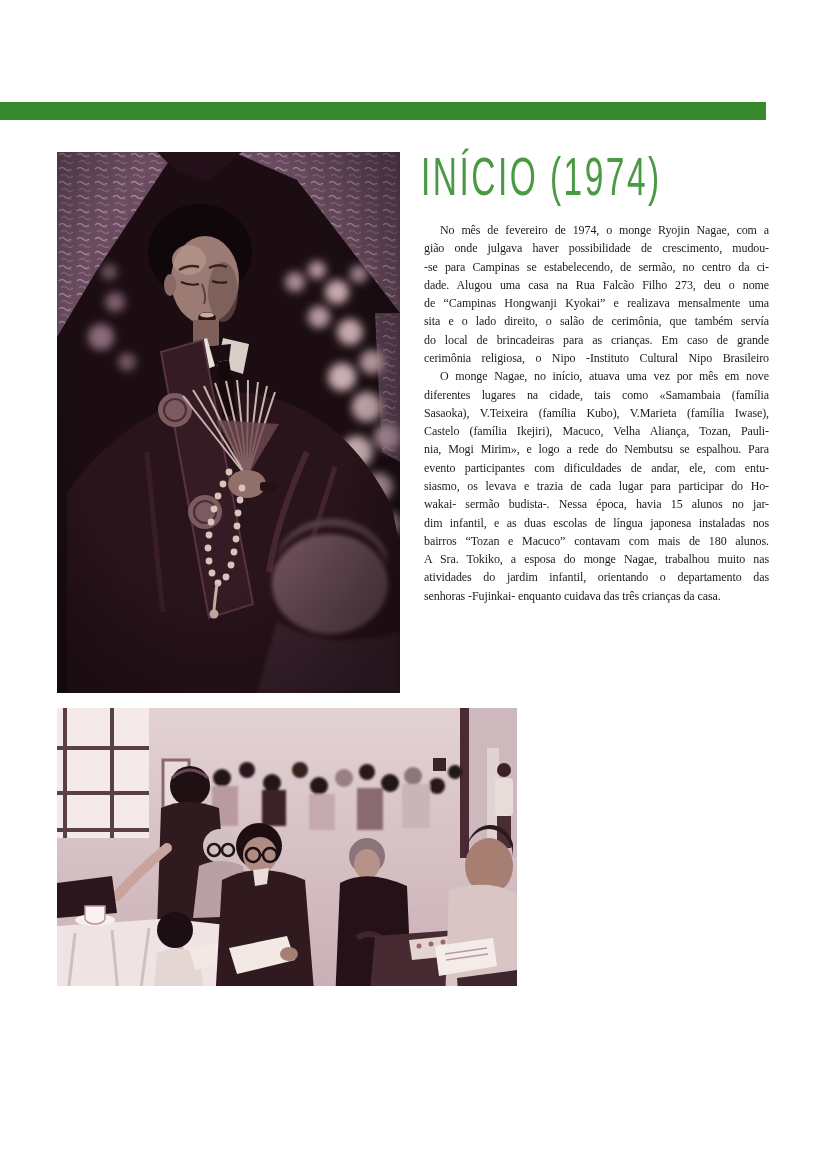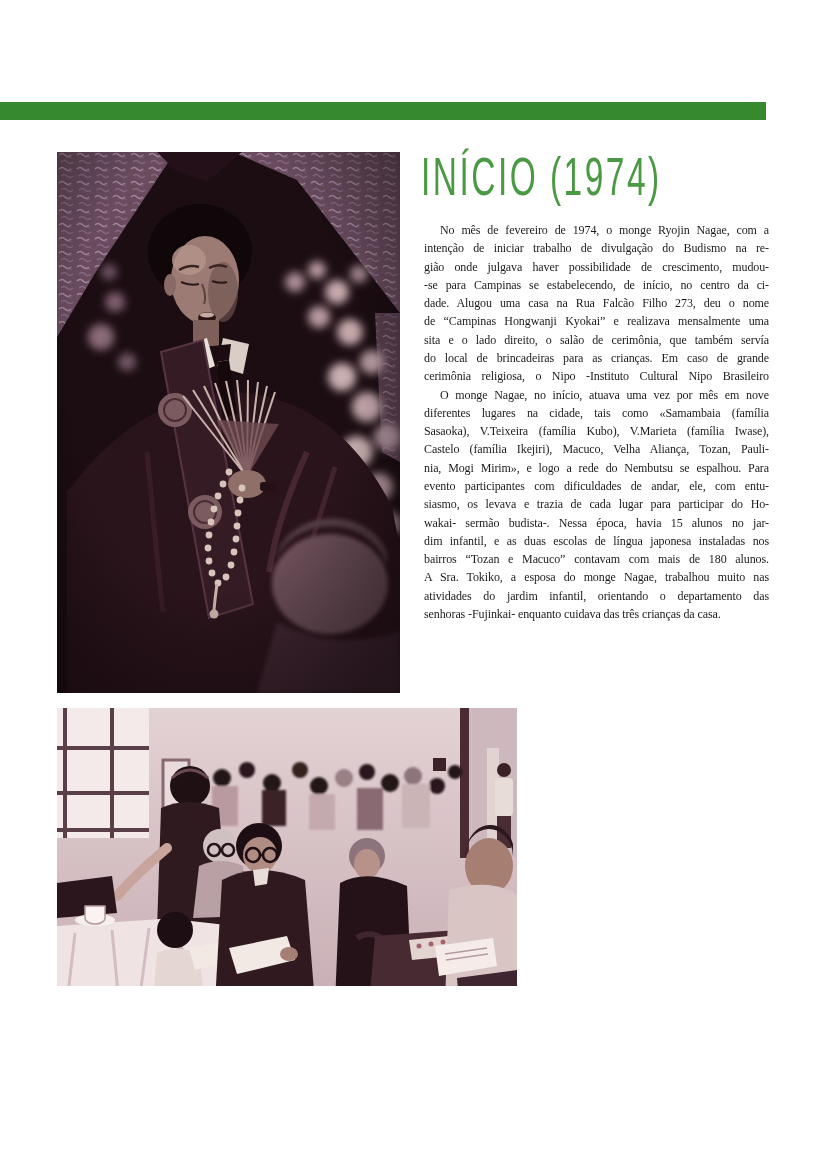--- a/index.html
+++ b/index.html
@@ -168,23 +168,22 @@
 
       <rect width="343" height="541" fill="url(#vign)"></rect>
     </svg>
   </figure>
 
   <h1 class="title">INÍCIO (1974)</h1>
 
   <main class="text-col">
       <div class="para">
         <div class="tline first">No mês de fevereiro de 1974, o monge Ryojin Nagae, com a</div>
-        <div class="tline">intenção de iniciar trabalho de divulgação do Budismo na re-</div>
         <div class="tline">gião onde julgava haver possibilidade de crescimento, mudou-</div>
-        <div class="tline">-se para Campinas se estabelecendo, de início, no centro da ci-</div>
+        <div class="tline">-se para Campinas se estabelecendo, de sermão, no centro da ci-</div>
         <div class="tline">dade. Alugou uma casa na Rua Falcão Filho 273, deu o nome</div>
         <div class="tline">de “Campinas Hongwanji Kyokai” e realizava mensalmente uma</div>
         <div class="tline">sita e o lado direito, o salão de cerimônia, que também servía</div>
         <div class="tline">do local de brincadeiras para as crianças. Em caso de grande</div>
         <div class="tline">cerimônia religiosa, o Nipo -Instituto Cultural Nipo Brasileiro</div>
       </div>
       <div class="para">
         <div class="tline first">O monge Nagae, no início, atuava uma vez por mês em nove</div>
         <div class="tline">diferentes lugares na cidade, tais como «Samambaia (família</div>
         <div class="tline">Sasaoka), V.Teixeira (família Kubo), V.Marieta (família Iwase),</div>

